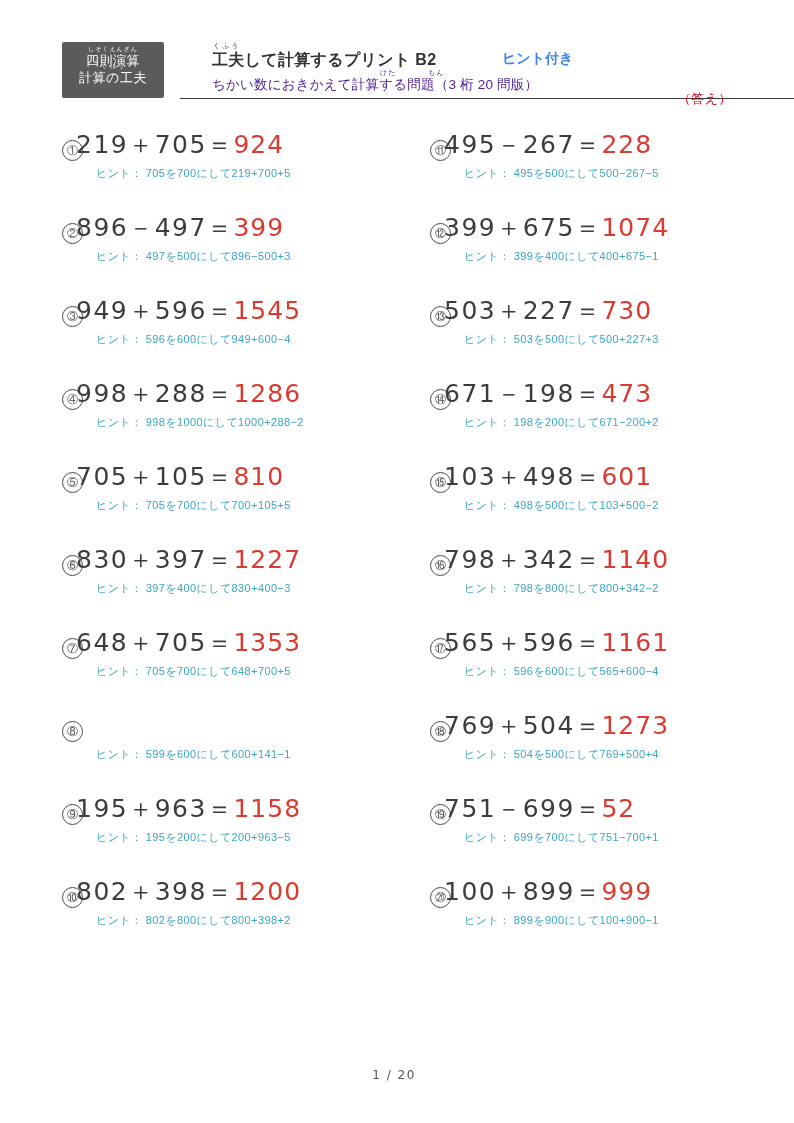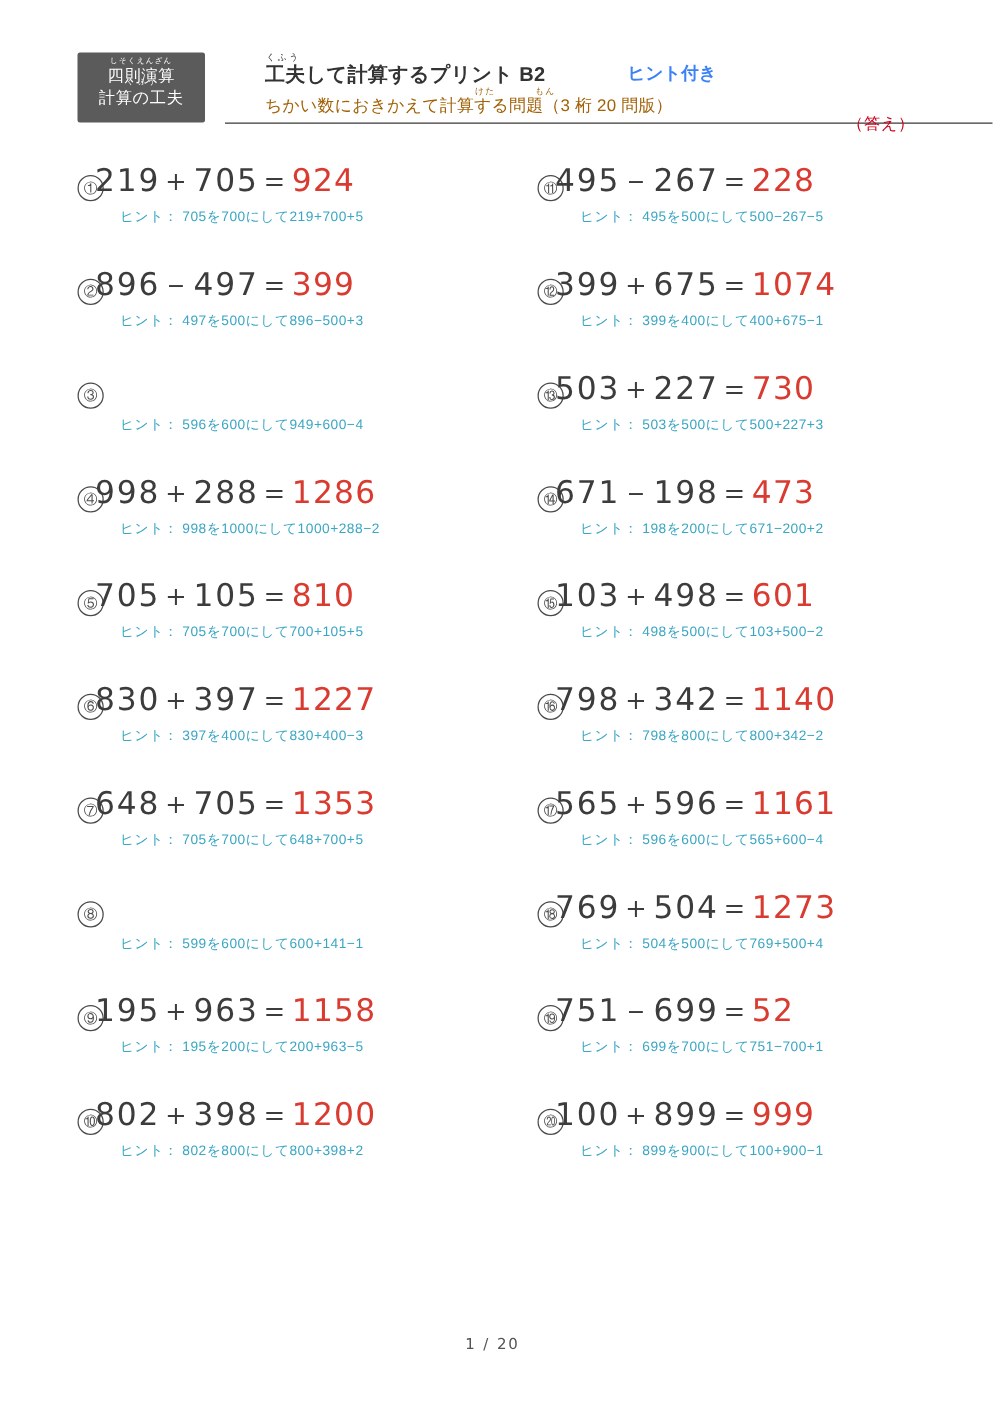--- a/index.html
+++ b/index.html
@@ -94,21 +94,21 @@
   }
   .head-row2 {
     position: relative;
     height: 26px;
   }
   .head-sub {
     position: absolute;
     left: 0;
     top: 6px;
     font-size: 13.5px;
-    color: #a16207;
+    color: #4c1d95;
     letter-spacing: 0.2px;
   }
   .head-sub .ruby {
     position: absolute;
     top: -8px;
     font-size: 7px;
     letter-spacing: 1px;
   }
   .ruby-keta { left: 168px; }
   .ruby-ban  { left: 216px; }
@@ -243,20 +243,21 @@
         <div class="expr"><span>219＋705＝</span><span class="ans">924</span></div>
         <div class="hint">ヒント： 705を700にして219+700+5</div>
       </div>
       <div class="item">
         <div class="num-circle">②</div>
         <div class="expr"><span>896－497＝</span><span class="ans">399</span></div>
         <div class="hint">ヒント： 497を500にして896−500+3</div>
       </div>
       <div class="item">
         <div class="num-circle">③</div>
+        <div class="expr"><span>949＋596＝</span><span class="ans">1545</span></div>
         <div class="hint">ヒント： 596を600にして949+600−4</div>
       </div>
       <div class="item">
         <div class="num-circle">④</div>
         <div class="expr"><span>998＋288＝</span><span class="ans">1286</span></div>
         <div class="hint">ヒント： 998を1000にして1000+288−2</div>
       </div>
       <div class="item">
         <div class="num-circle">⑤</div>
         <div class="expr"><span>705＋105＝</span><span class="ans">810</span></div>

